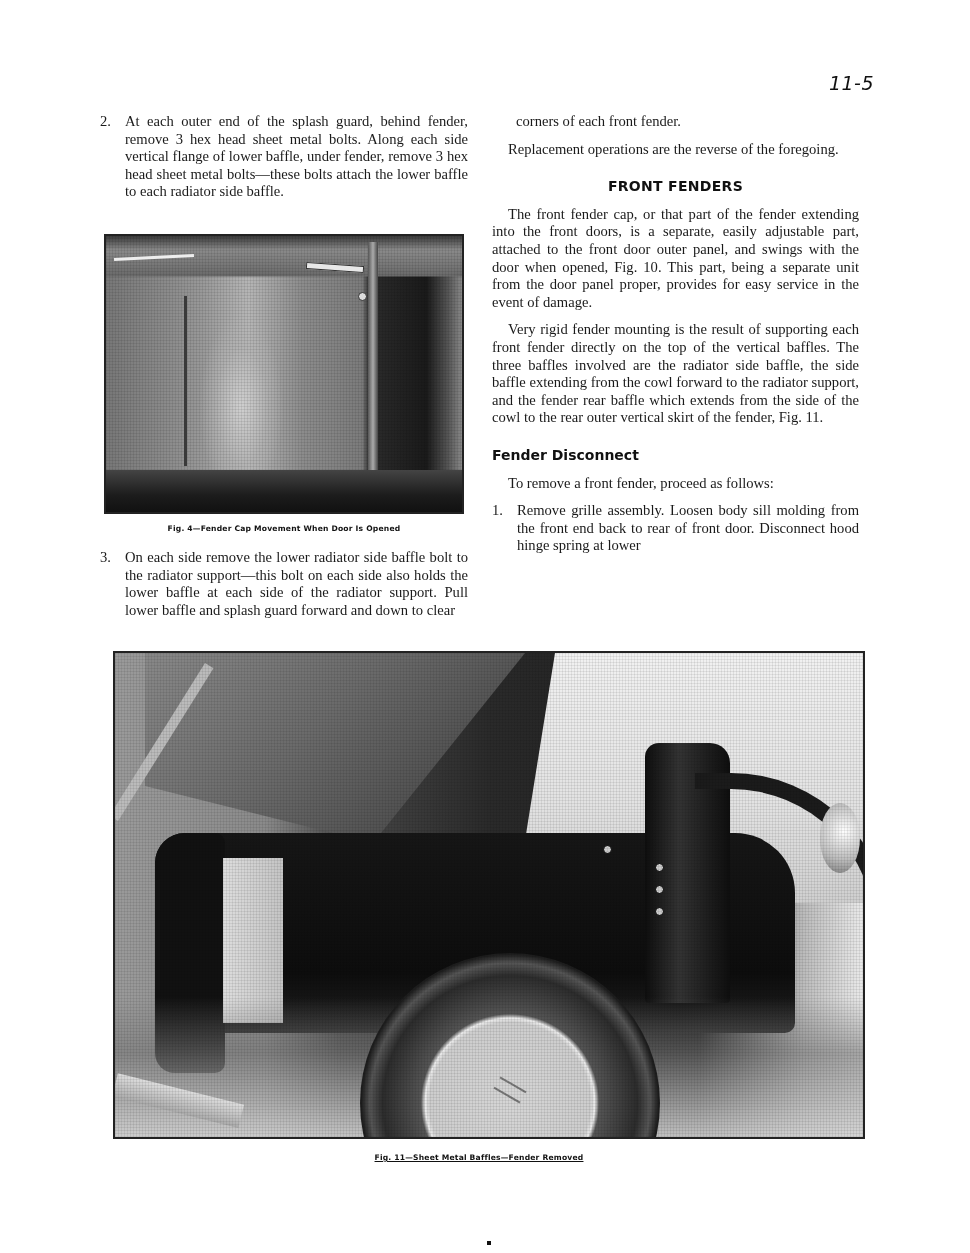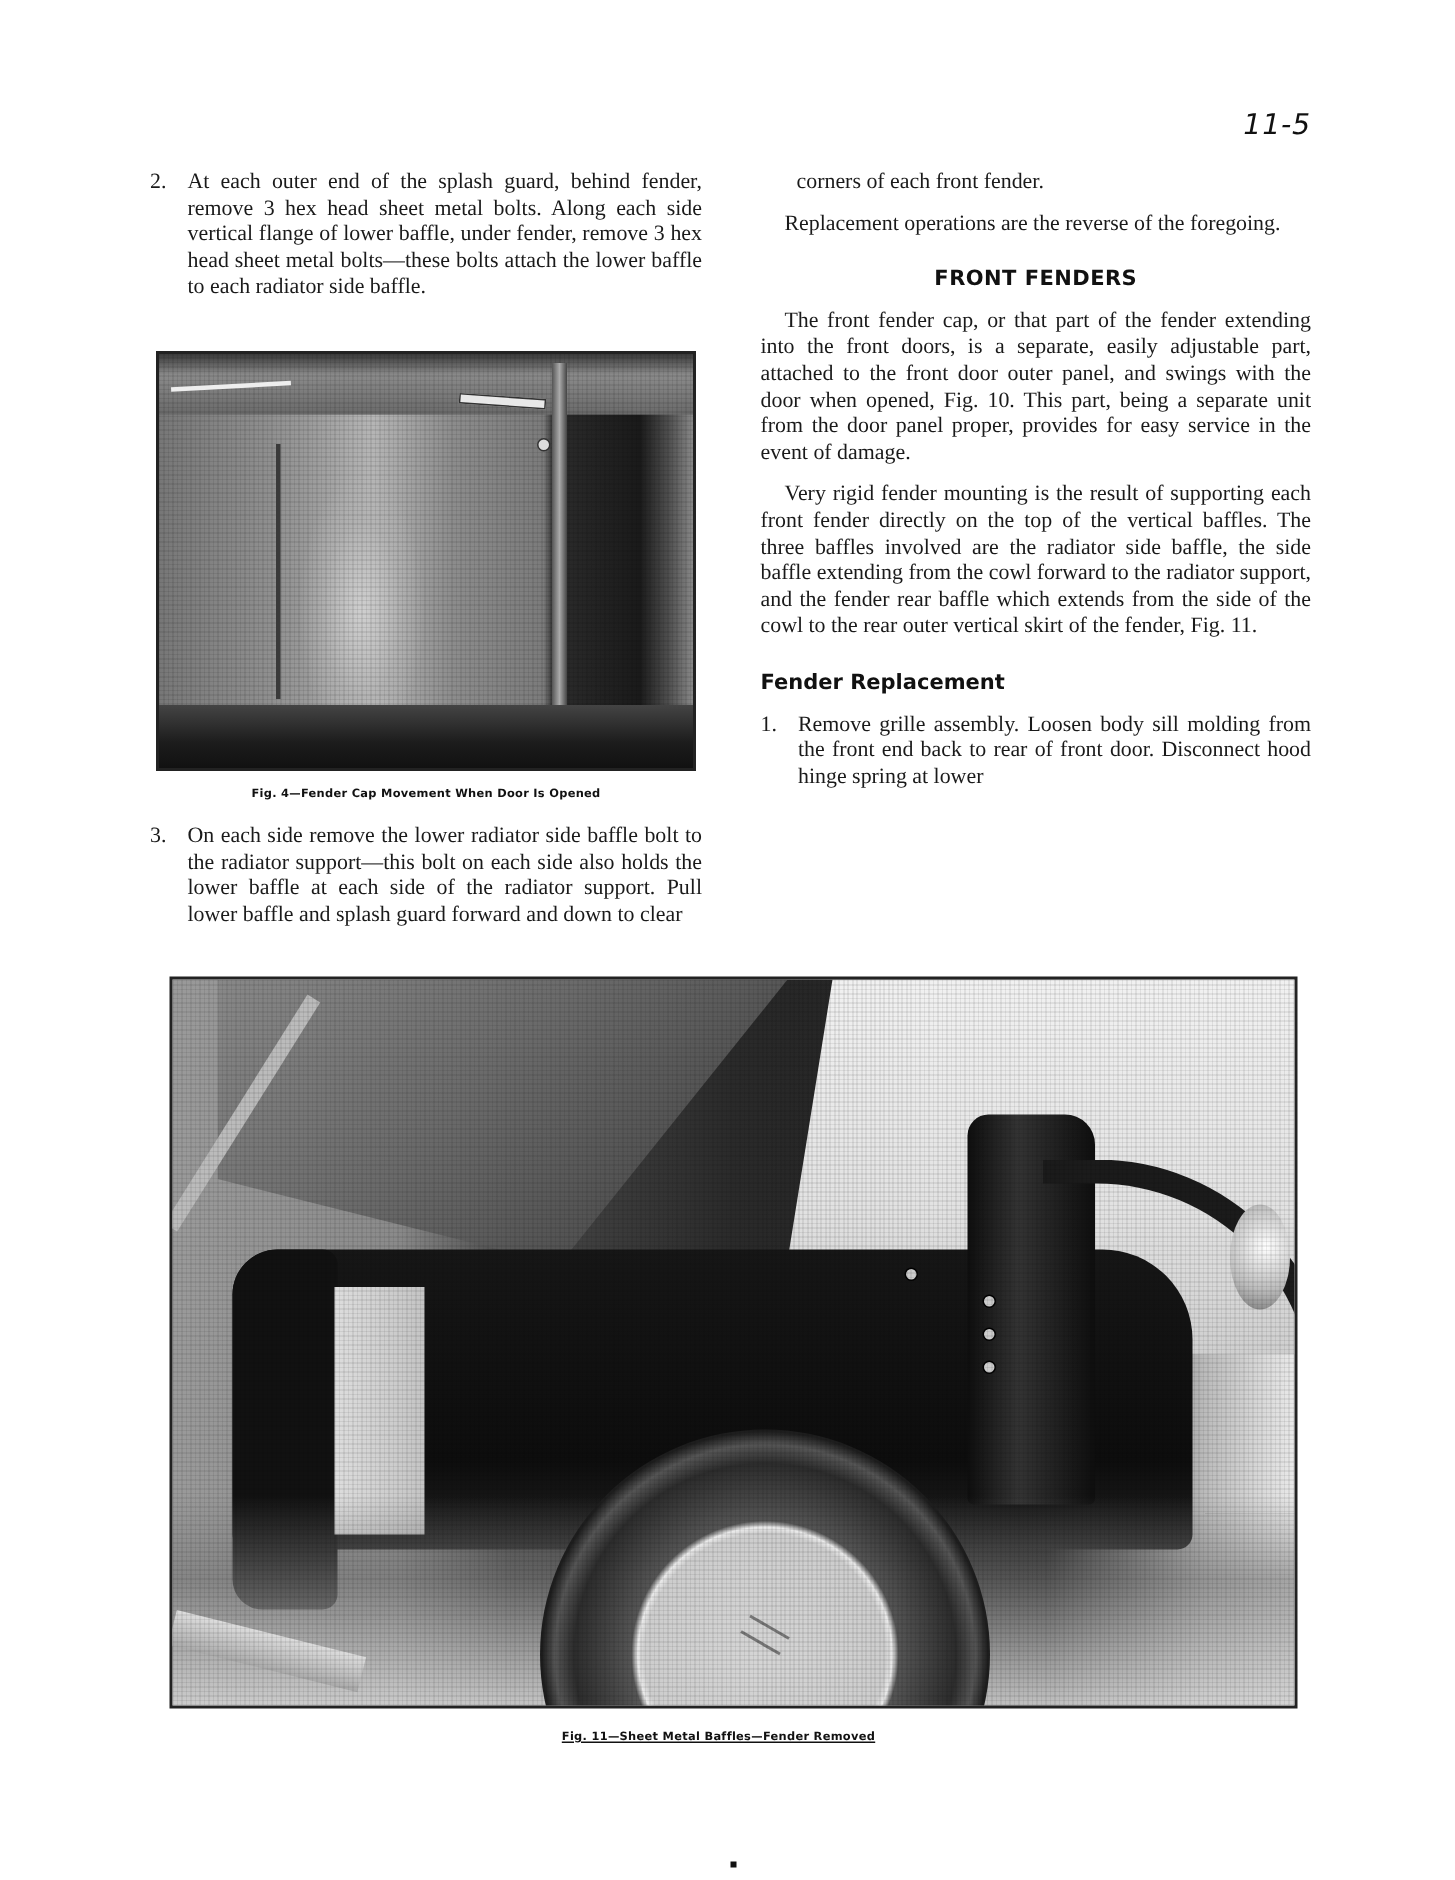--- a/index.html
+++ b/index.html
@@ -8,21 +8,21 @@
       font-family: "Liberation Serif", "DejaVu Serif", serif;
       color: #1a1a1a;
     }
     .page-number {
       position: absolute; right: 96px; top: 72px;
       font-family: "DejaVu Sans", sans-serif; font-weight: normal; font-style: italic;
       font-size: 19px; letter-spacing: 0.5px; color: #111;
     }
     .col { position: absolute; font-size: 14.6px; line-height: 17.6px; text-align: justify; }
     .col-left { left: 100px; top: 113px; width: 368px; }
-    .col-right { left: 507px; top: 113px; width: 367px; }
+    .col-right { left: 492px; top: 113px; width: 367px; }
 
     .step { display: flex; }
     .step .num { width: 25px; flex: 0 0 25px; }
     .step .txt { flex: 1; text-align: justify; }
 
     p { margin: 0; }
     .indent { text-indent: 16px; }
     .cont { padding-left: 24px; }
 
     .heading-main {
@@ -125,21 +125,22 @@
     <span class="txt">On each side remove the lower radiator side baffle bolt to the radiator support—this bolt on each side also holds the lower baffle at each side of the radiator support. Pull lower baffle and splash guard forward and down to clear</span>
   </div>
 </div>
 
 <div class="col col-right">
   <p class="cont">corners of each front fender.</p>
   <p class="indent" style="margin-top: 10px;">Replacement operations are the reverse of the foregoing.</p>
   <div class="heading-main">FRONT FENDERS</div>
   <p class="indent">The front fender cap, or that part of the fender extending into the front doors, is a separate, easily adjustable part, attached to the front door outer panel, and swings with the door when opened, Fig. 10. This part, being a separate unit from the door panel proper, provides for easy service in the event of damage.</p>
   <p class="indent" style="margin-top: 10px;">Very rigid fender mounting is the result of supporting each front fender directly on the top of the vertical baffles. The three baffles involved are the radiator side baffle, the side baffle extending from the cowl forward to the radiator support, and the fender rear baffle which extends from the side of the cowl to the rear outer vertical skirt of the fender, Fig. 11.</p>
-  <div class="heading-sub">Fender Replacement</div>
+  <div class="heading-sub">Fender Disconnect</div>
+  <p class="indent">To remove a front fender, proceed as follows:</p>
   <div class="step" style="margin-top: 10px;">
     <span class="num">1.</span>
     <span class="txt">Remove grille assembly. Loosen body sill molding from the front end back to rear of front door. Disconnect hood hinge spring at lower</span>
   </div>
 </div>
 
 <div class="figure fig11">
   <div class="sky"></div>
   <div class="hood"></div>
   <div class="brace"></div>

